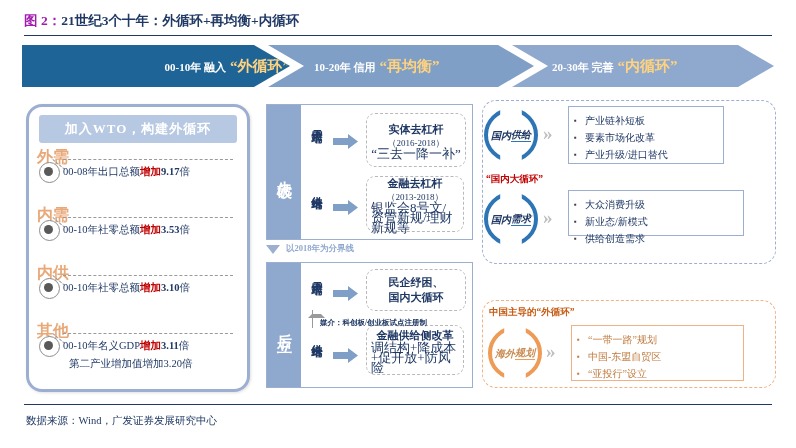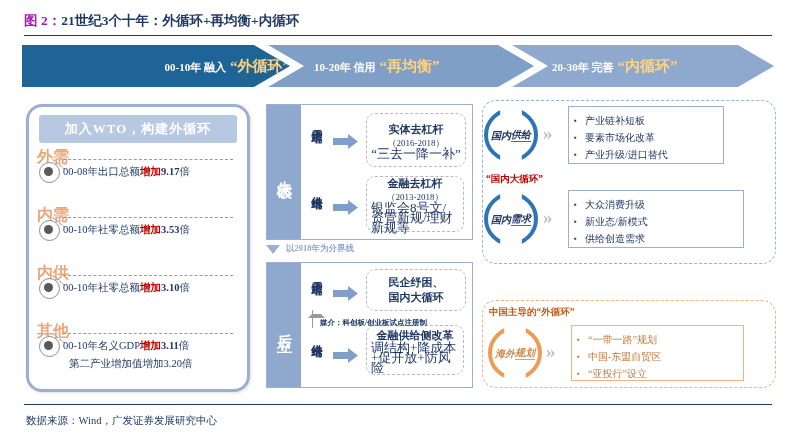--- a/index.html
+++ b/index.html
@@ -329,21 +329,21 @@
   </div>
 
   <div class="ring" style="left:484px;top:192px;">
     <div class="arc"></div>
     <div class="rt">
       <span>国内</span>
       <span class="u">需求</span>
     </div>
   </div>
   <div class="chev" style="left:543px;top:208px;">»</div>
-  <div class="bulletbox" style="left:568px;top:190px;width:176px;height:58px;box-sizing:border-box;">
+  <div class="bulletbox" style="left:568px;top:190px;width:176px;height:46px;box-sizing:border-box;">
     <div class="bi">大众消费升级</div>
     <div class="bi">新业态/新模式</div>
     <div class="bi">供给创造需求</div>
   </div>
 
   <div class="right-dash-2"></div>
   <div class="rlabel orange" style="left:489px;top:306px;">中国主导的“外循环”</div>
 
   <div class="ring orange" style="left:488px;top:326px;">
     <div class="arc"></div>

